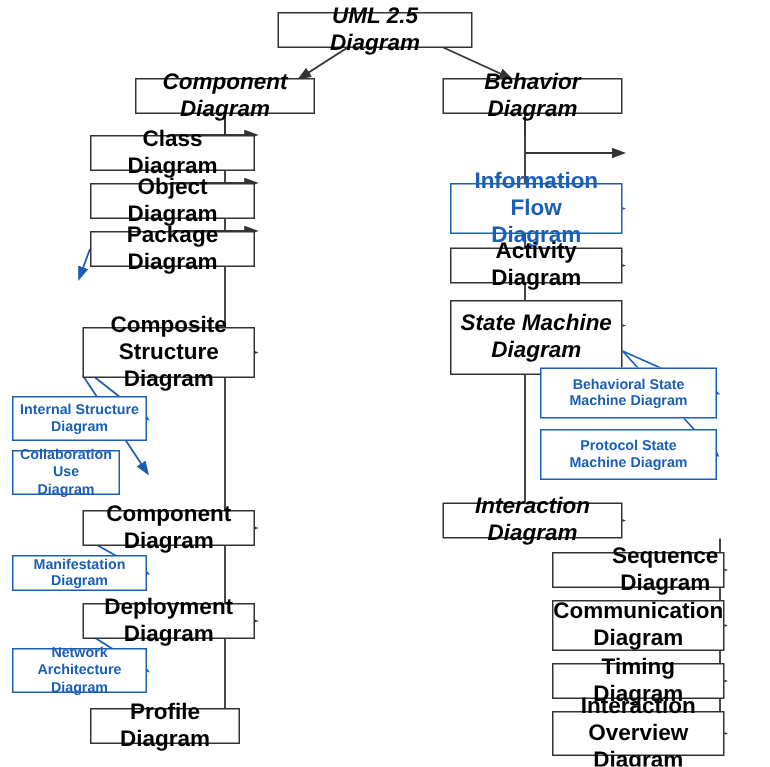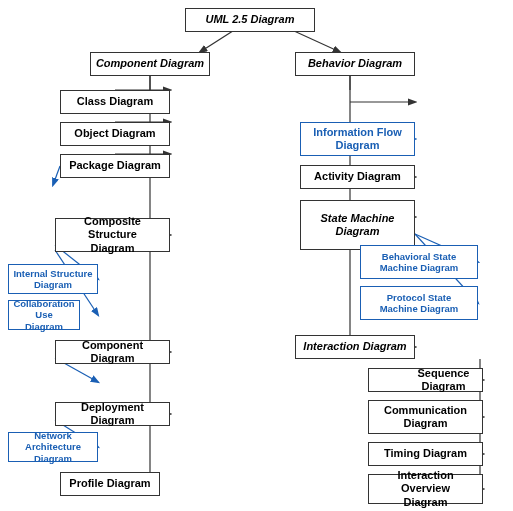--- a/index.html
+++ b/index.html
@@ -19,21 +19,21 @@
       overflow: hidden;
     }
     .node {
       position: absolute;
       border: 1.5px solid #333;
       background: #fff;
       text-align: center;
       display: flex;
       align-items: center;
       justify-content: center;
-      font-size: 11px;
+      font-size: 15px;
       font-weight: bold;
       padding: 2px 4px;
       line-height: 1.2;
     }
     .node.italic {
       font-style: italic;
     }
     .node.blue-text {
       color: #1a5fb4;
       border-color: #1a5fb4;
@@ -159,20 +159,21 @@
   <div class="node blue-text" style="left:8px; top:264px; width:90px; height:30px; white-space:normal; font-size:9.5px;">
     Internal Structure<br>Diagram
   </div>
 
   <div class="node blue-text" style="left:8px; top:300px; width:72px; height:30px; white-space:normal; font-size:9.5px;">
     Collaboration Use<br>Diagram
   </div>
 
   <div class="node" style="left:55px; top:340px; width:115px; height:24px;">Component Diagram</div>
 
+  <div class="node blue-text" style="left:8px; top:370px; width:90px; height:24px; font-size:9.5px;">Manifestation Diagram</div>
 
   <div class="node" style="left:55px; top:402px; width:115px; height:24px;">Deployment Diagram</div>
 
   <div class="node blue-text" style="left:8px; top:432px; width:90px; height:30px; white-space:normal; font-size:9.5px;">
     Network Architecture<br>Diagram
   </div>
 
   <div class="node" style="left:60px; top:472px; width:100px; height:24px;">Profile Diagram</div>
 
 

